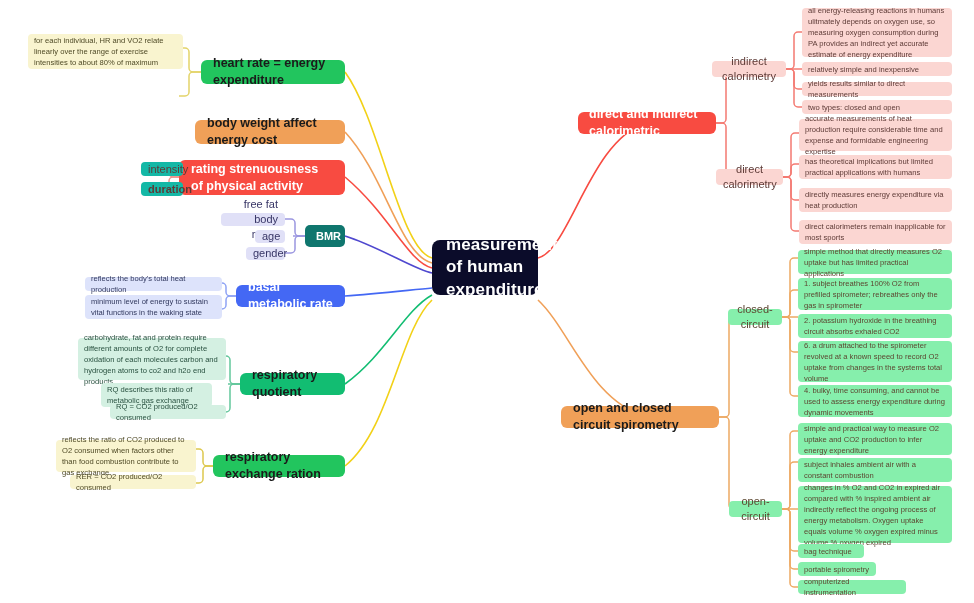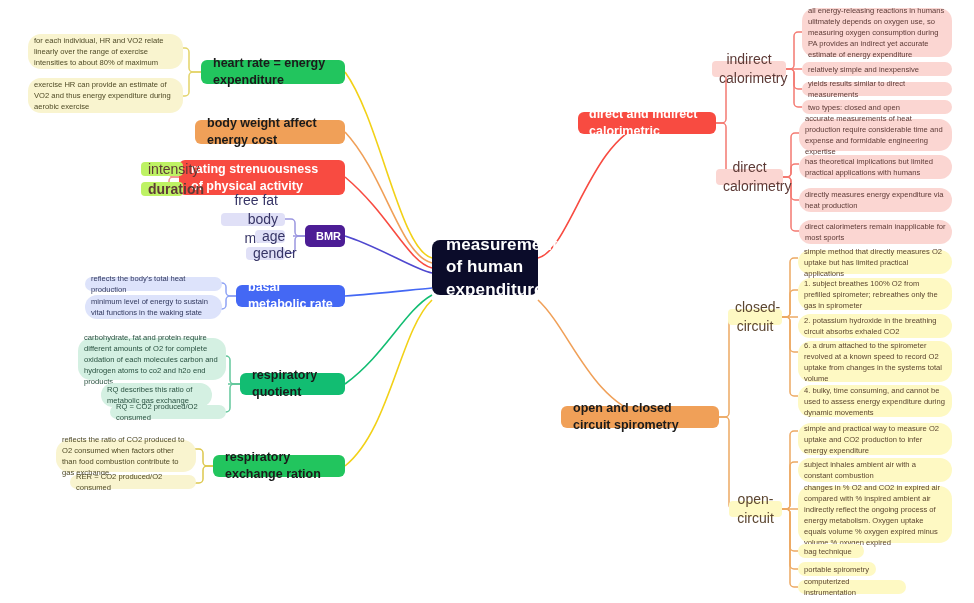--- a/index.html
+++ b/index.html
@@ -43,50 +43,50 @@
     font-weight:700;
     line-height:1.35;
     padding:7px 12px;
     border-radius:6px;
     color:#1b1b1b;
   }
   .main.white{color:#ffffff;}
 
   
   .mid{
-    font-size:14px;
+    font-size:11px;
     font-weight:400;
     line-height:1.35;
     padding:4px 7px;
     border-radius:4px;
   }
   .mid.bold{font-weight:700;font-size:11px;padding:6px 11px;border-radius:5px;}
 
   
   .leaf{
     font-size:7.6px;
     font-weight:400;
     line-height:1.45;
     padding:4px 6px;
-    border-radius:13px;
+    border-radius:4px;
   }
 
   
   .c-red-solid{background:#f84b41;}
   .c-red-soft{background:#fbd6d2;color:#5d3a36;}
-  .c-red-soft2{background:#bef264;color:#5d3a36;}
+  .c-red-soft2{background:#14b8a6;color:#5d3a36;}
   .c-orange-solid{background:#f0a058;}
-  .c-orange-soft{background:#fef9c3;color:#5c4630;}
+  .c-orange-soft{background:#86efac;color:#5c4630;}
   .c-yellow-solid{background:#22c55e;}
   .c-yellow-soft{background:#f9f4cf;color:#4f4a26;}
   .c-green-solid{background:#12bd72;}
   .c-green-soft{background:#d4f0e2;color:#2a5241;}
   .c-blue-solid{background:#4468f4;color:#ffffff;}
   .c-blue-soft{background:#dde3fb;color:#31385e;}
-  .c-indigo-solid{background:#4c1d95;color:#ffffff;}
+  .c-indigo-solid{background:#0f766e;color:#ffffff;}
   .c-indigo-soft{background:#e0e0f7;color:#373566;}
 </style>
 </head>
 <body>
 
 <div id="canvas">
 
   <svg id="edges" viewBox="0 0 974 603">
     <g fill="none" stroke-width="1.5">
 
@@ -155,23 +155,20 @@
   <div class="node central" style="left:432px;top:240px;width:106px;height:55px;">
     <span>measurement of human expenditure</span>
   </div>
 
   <div class="node main c-yellow-solid" style="left:201px;top:60px;width:144px;height:24px;">
     <span>heart rate = energy expenditure</span>
   </div>
   <div class="node leaf c-yellow-soft" style="left:28px;top:34px;width:155px;height:35px;">
     <span>for each individual, HR and VO2 relate linearly over the range of exercise intensities to about 80% of maximum</span>
   </div>
-  <div class="node leaf c-yellow-soft" style="left:28px;top:78px;width:155px;height:35px;">
-    <span>exercise HR can provide an estimate of VO2 and thus energy expenditure during aerobic exercise</span>
-  </div>
 
   <div class="node main c-orange-solid" style="left:195px;top:120px;width:150px;height:24px;">
     <span>body weight affect energy cost</span>
   </div>
 
   <div class="node main c-red-solid white" style="left:179px;top:160px;width:166px;height:35px;">
     <span>rating strenuousness of physical activity</span>
   </div>
   <div class="node mid c-red-soft2" style="left:141px;top:162px;width:42px;height:14px;justify-content:center;text-align:center;">
     <span>intensity</span>

